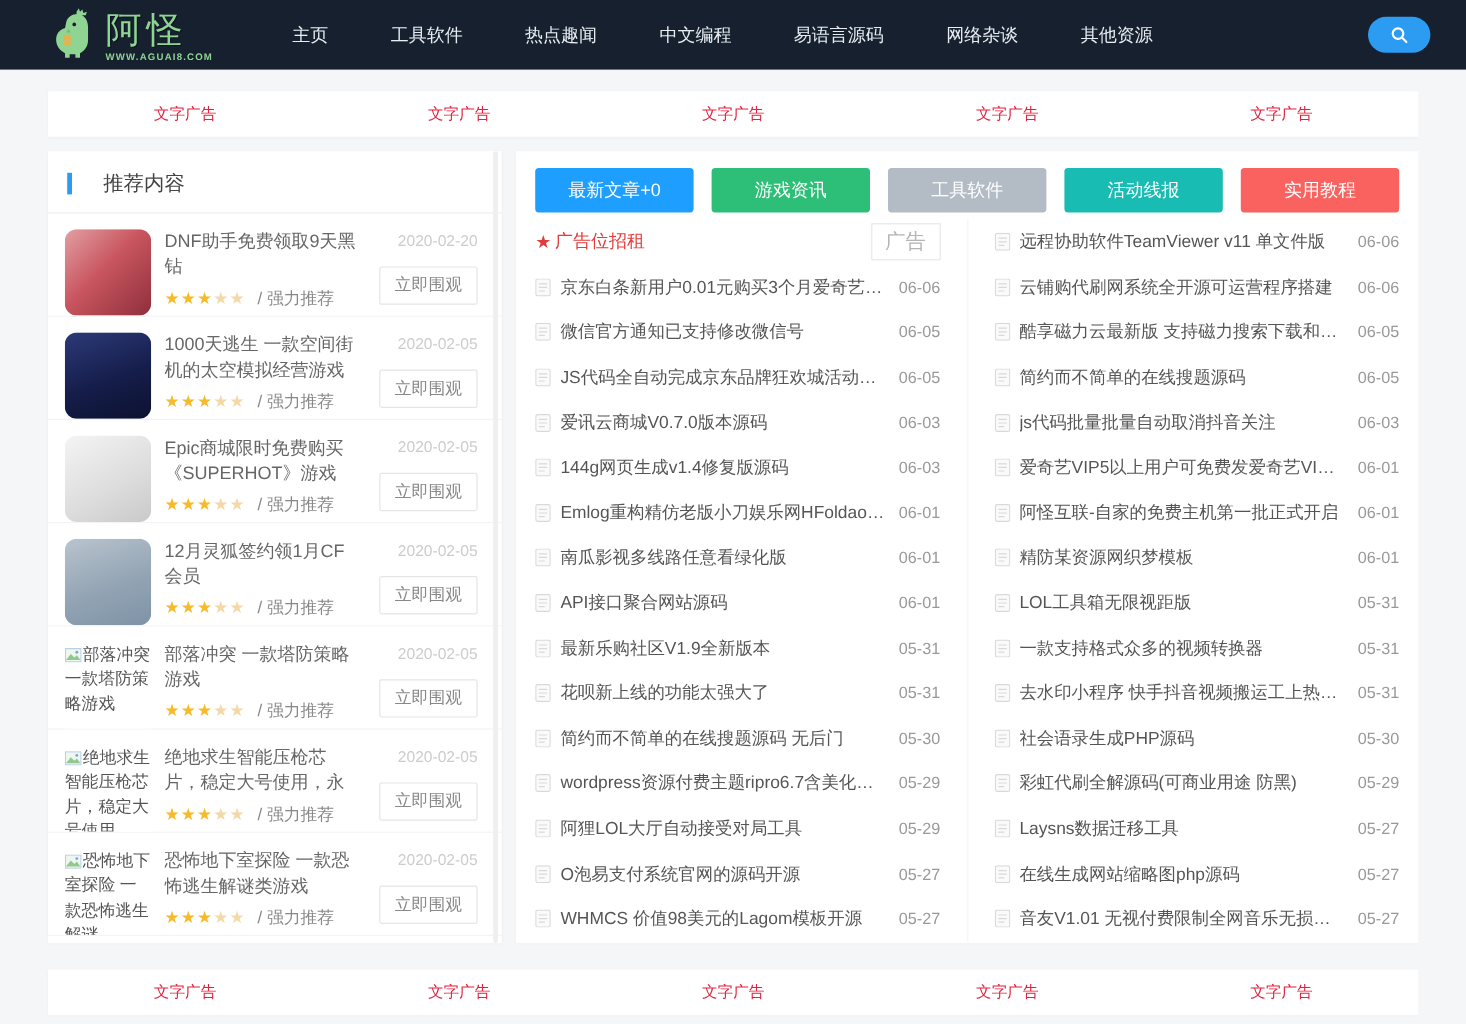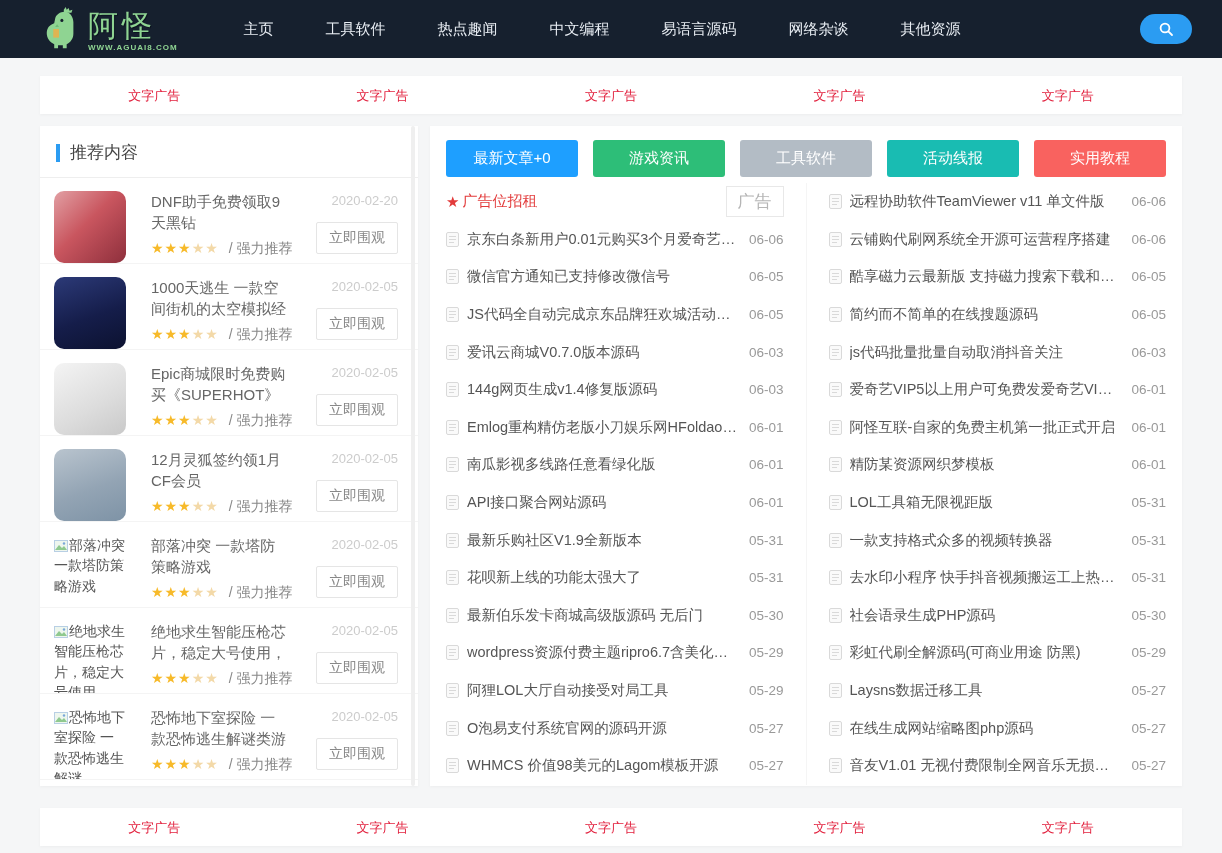--- a/index.html
+++ b/index.html
@@ -49,28 +49,28 @@
   
   .panel {
     background:#fff; box-shadow:0 1px 3px rgba(0,0,0,.04); overflow:hidden; position:relative;
   }
   .left-panel { width:378px; flex:none; }
   .left-scrolltrack {
     position:absolute; top:0; right:3px; width:4px; height:100%;
     background:#efefef; border-radius:2px;
   }
   .rec-header {
-    display:flex; align-items:center; gap:10px; padding:15px 16px 13px 16px;
+    display:flex; align-items:center; gap:26px; padding:15px 16px 13px 16px;
     border-bottom:1px solid #eee;
   }
   .rec-accent { width:4px; height:18px; background:#2b9cf2; flex:none; }
   .rec-title { font-size:17px; color:#444; }
   .rec-item {
     display:flex; padding:13px 20px 13px 14px; border-bottom:1px solid #f4f4f4;
-    height:86px; align-items:flex-start; gap:25px;
+    height:86px; align-items:flex-start; gap:11px;
   }
   .thumb {
     width:72px; height:72px; flex:none; border-radius:10px; overflow:hidden;
     display:block; position:relative; background:#fff;
   }
   .thumb-fill { width:100%; height:100%; }
   .thumb[data-kind="alt"] { border-radius:0; overflow:hidden; }
   .thumb-alt {
     display:none; font-size:14px; color:#555; line-height:1.45; word-break:break-all;
   }
@@ -497,21 +497,21 @@
 
           <div class="art-row">
             <span class="doc-icon">
               <svg width="13" height="15" viewBox="0 0 13 15">
                 <rect x="0.5" y="0.5" width="12" height="14" rx="1.5" fill="#fafafa" stroke="#d9d9d9"></rect>
                 <line x1="3" y1="4.5" x2="10" y2="4.5" stroke="#d9d9d9"></line>
                 <line x1="3" y1="7.5" x2="10" y2="7.5" stroke="#d9d9d9"></line>
                 <line x1="3" y1="10.5" x2="8" y2="10.5" stroke="#d9d9d9"></line>
               </svg>
             </span>
-            <a class="art-title">最新伯乐发卡商城高级版源码 无后门</a>
+            <a class="art-title">简约而不简单的在线搜题源码 无后门</a>
             <span class="art-date">05-30</span>
           </div>
 
           <div class="art-row">
             <span class="doc-icon">
               <svg width="13" height="15" viewBox="0 0 13 15">
                 <rect x="0.5" y="0.5" width="12" height="14" rx="1.5" fill="#fafafa" stroke="#d9d9d9"></rect>
                 <line x1="3" y1="4.5" x2="10" y2="4.5" stroke="#d9d9d9"></line>
                 <line x1="3" y1="7.5" x2="10" y2="7.5" stroke="#d9d9d9"></line>
                 <line x1="3" y1="10.5" x2="8" y2="10.5" stroke="#d9d9d9"></line>

